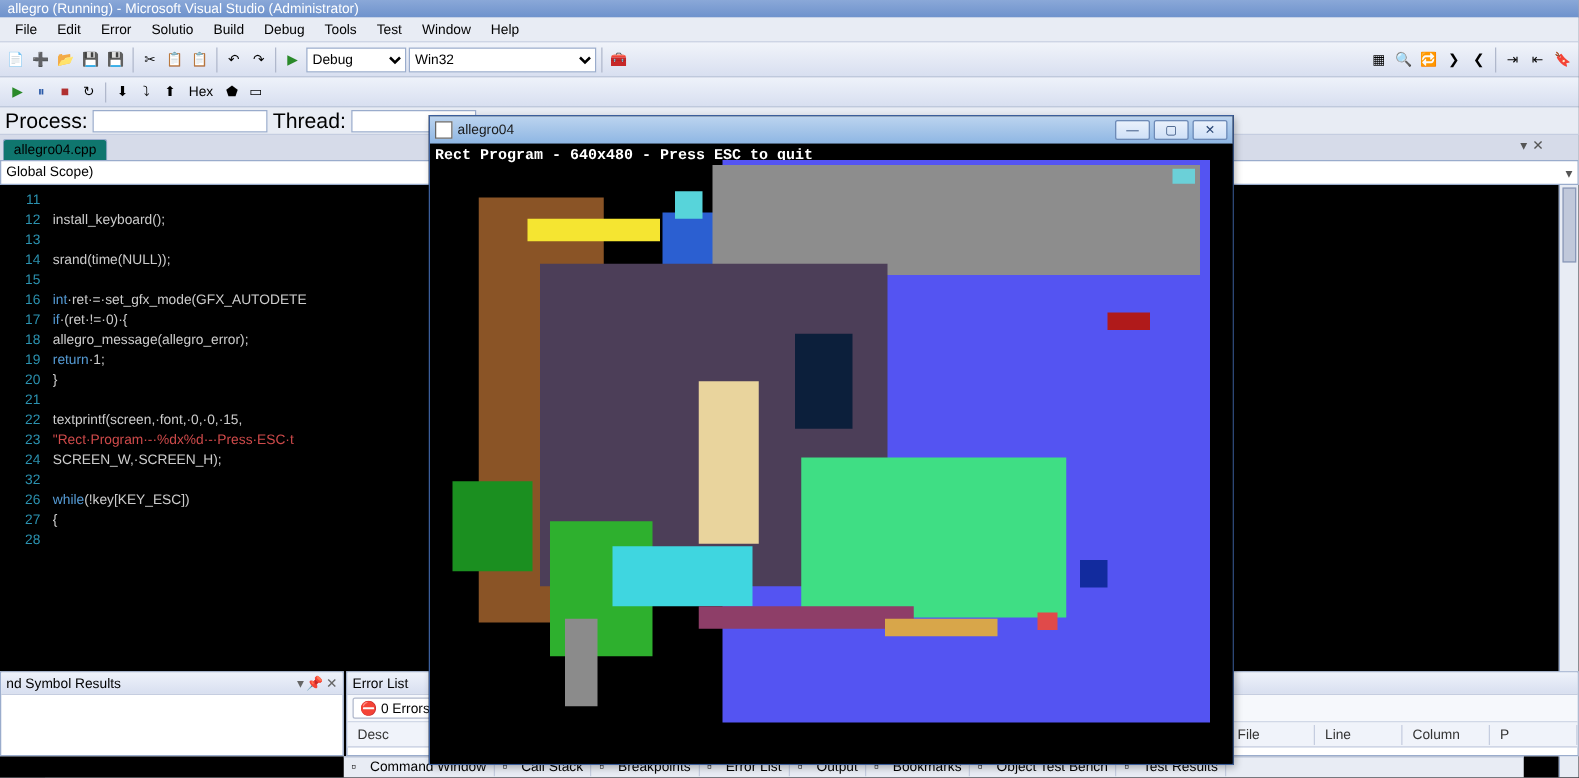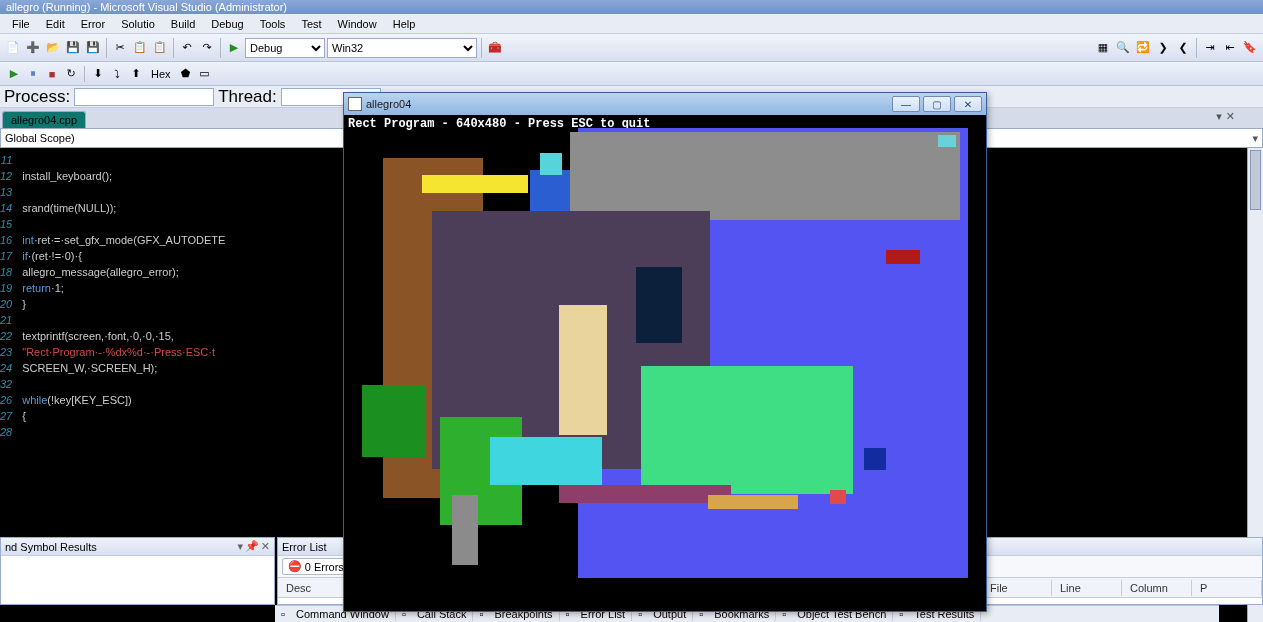--- a/index.html
+++ b/index.html
@@ -27,21 +27,21 @@
 .main { position: relative; display: flex; height: calc(622px - 14px - 20px - 28px - 24px - 22px); }
 
 .editor-pane { flex: 1; display: flex; flex-direction: column; position: relative; }
 .tabstrip { height: 20px; background: #d6dbe9; display: flex; align-items: flex-end; padding-left: 2px; }
 .file-tab { background: #0f766e; border: 1px solid #9aaccc; border-bottom: none; padding: 2px 8px; font-size: 11px; border-radius: 3px 3px 0 0; }
 
 .scope-bar { height: 20px; background: #fff; border: 1px solid #9aaccc; display: flex; align-items: center; padding: 0 4px; font-size: 11px; position:relative;}
 .scope-bar .dd { position:absolute; right:4px; color:#555;}
 
 .code-area { flex: 1; background: #000; color: #ccc; font-family: Consolas, "Courier New", monospace; font-size: 12px; display: flex; overflow: hidden; position: relative; }
-.gutter { background: #000; color: #2b91af; text-align: right; padding: 4px 4px 0 0; user-select: none; font-style: italic; }
+.gutter { background: #000; color: #2b91af; text-align: right; padding: 4px 4px 0 20px; user-select: none; }
 .gutter div { height: 16px; line-height: 16px; }
 .code { padding: 4px 0 0 6px; white-space: pre; }
 .code div { height: 16px; line-height: 16px; }
 .kw2 { color: #569cd6; }
 .str { color: #ce4a4a; }
 .scroll-v { position:absolute; right:0; top:0; width:16px; height:100%; background:#e8ecf4; border-left:1px solid #9aaccc;}
 .scroll-v .thumb { position:absolute; top:2px; left:2px; right:2px; height:60px; background:#c0c8da; border:1px solid #8a98b8;}
 
 .bottom-pane { position: absolute; left: 0; bottom: 17px; right: 0; height: 112px; display: flex; }
 .panel { background: #fff; border: 1px solid #9aaccc; display: flex; flex-direction: column; margin-top: 44px; }

